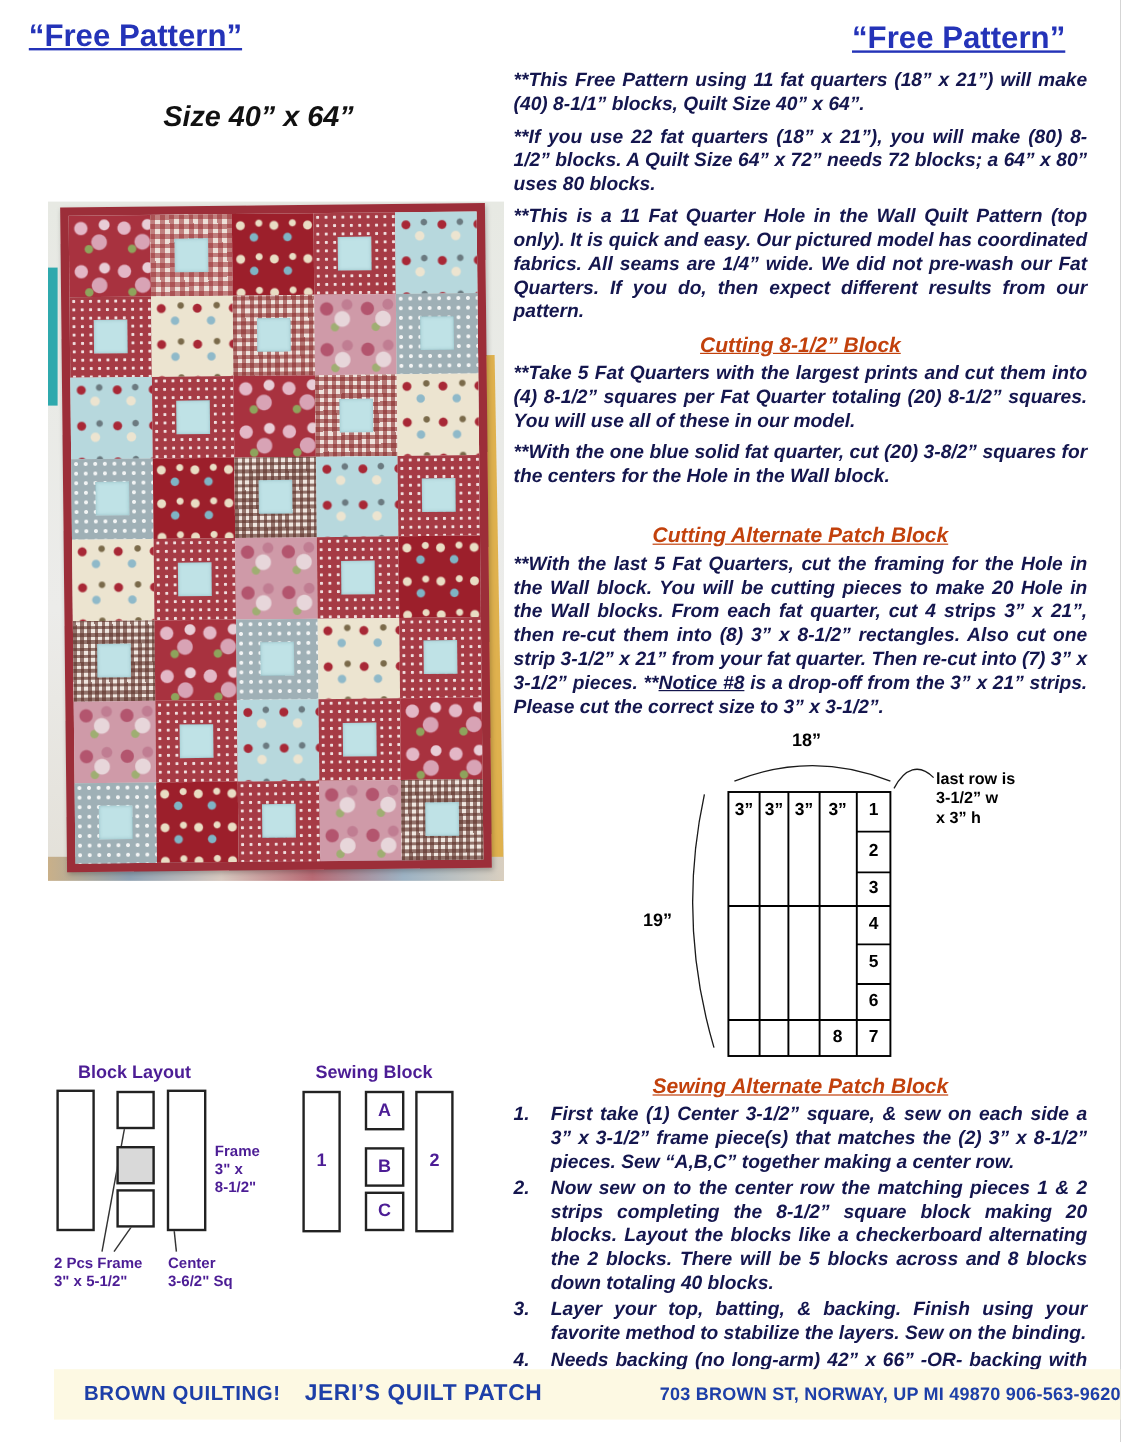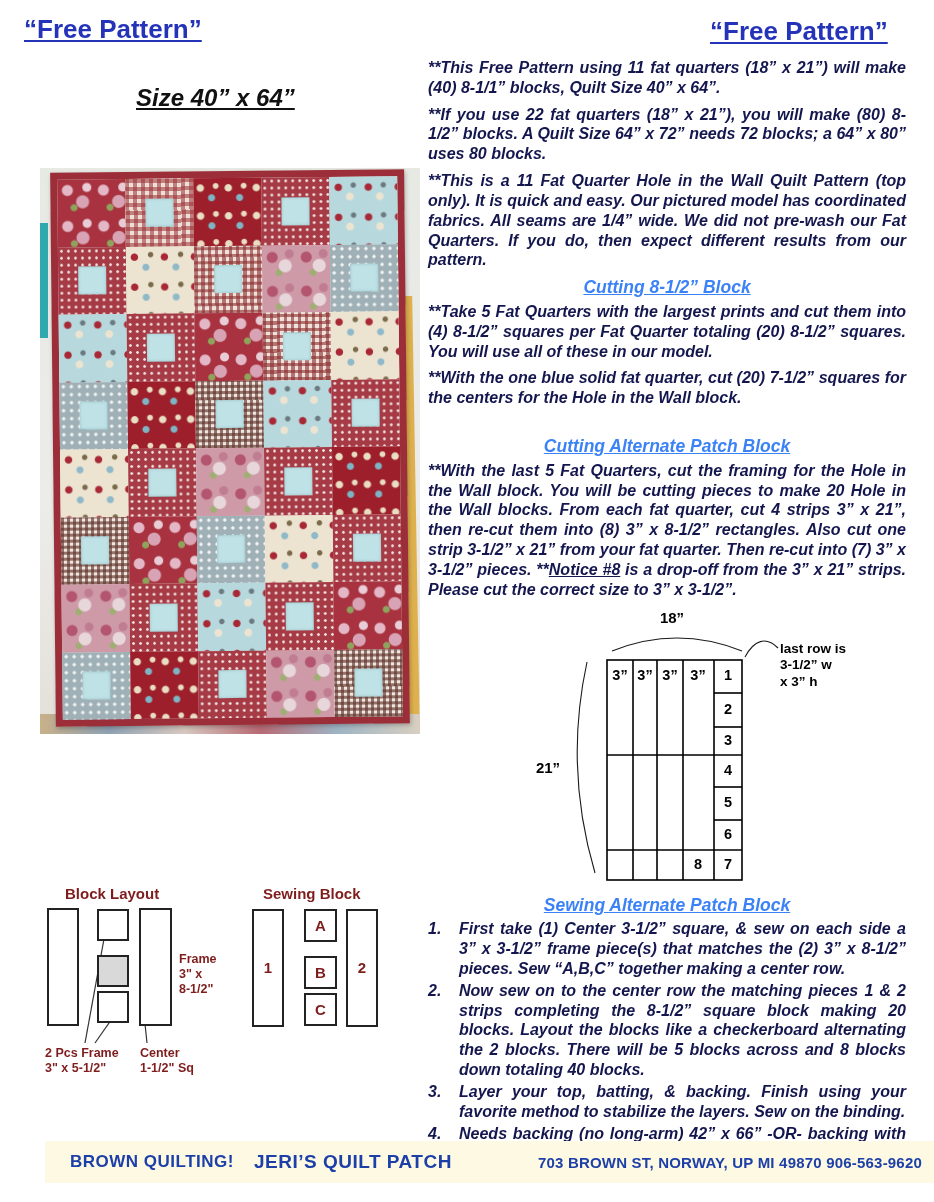--- a/index.html
+++ b/index.html
@@ -5,21 +5,21 @@
   html,body{margin:0;padding:0;background:#888;}
   .page{position:relative;width:934px;height:1202px;background:#ffffff;overflow:hidden;
         font-family:"Liberation Sans",sans-serif;}
 
   
   .fp{position:absolute;font-weight:bold;color:#2433b8;text-decoration:underline;font-style:normal;}
   .fp-left{left:24px;top:14px;font-size:26px;}
   .fp-right{left:710px;top:16px;font-size:26px;}
   .ttl{position:absolute;left:222px;top:12px;width:482px;text-align:center;
        font-family:"DejaVu Serif",serif;font-weight:bold;font-size:24px;color:#0d0d0d;letter-spacing:-0.5px;}
-  .size-lbl{position:absolute;left:136px;top:84px;font-size:24px;font-weight:bold;font-style:italic;color:#111;text-decoration:underline;}
+  .size-lbl{position:absolute;left:136px;top:84px;font-size:24px;font-weight:bold;font-style:italic;color:#111;}
 
   
   .photo{position:absolute;left:40px;top:168px;width:380px;height:566px;
          background:linear-gradient(180deg,#e7e9e3 0%,#ececea 60%,#e3e0d8 100%);}
   .ph-teal{position:absolute;left:0;top:55px;width:8px;height:115px;background:#2fa9ad;}
   .ph-yellow{position:absolute;left:365px;top:128px;width:11px;height:438px;background:#dfb14e;transform:rotate(-1deg);}
   .ph-bottom{position:absolute;left:0;top:546px;width:380px;height:20px;
      background:linear-gradient(90deg,#c9b089,#8fa3b5 18%,#d8c9c0 38%,#b86a74 58%,#9db3c4 78%,#d9cfc0);}
   .quilt{position:absolute;left:13px;top:3px;width:340px;height:540px;border:7px solid #9c2e39;
          transform:rotate(-0.6deg);z-index:2;display:grid;
@@ -62,55 +62,55 @@
     background-image:repeating-linear-gradient(0deg,rgba(96,52,44,.65) 0 3px,transparent 3px 6px),
       repeating-linear-gradient(90deg,rgba(96,52,44,.65) 0 3px,transparent 3px 6px);}
   .f-redGingham{background-color:#eddfd8;
     background-image:repeating-linear-gradient(0deg,rgba(155,47,51,.55) 0 4px,transparent 4px 8px),
       repeating-linear-gradient(90deg,rgba(155,47,51,.55) 0 4px,transparent 4px 8px);}
 
   
   .col{position:absolute;left:428px;top:58px;width:478px;color:#14164e;
        font-size:16px;font-weight:bold;font-style:italic;line-height:1.24;}
   .col p{margin:0 0 7px 0;text-align:justify;}
-  .col h3{margin:2px 0 3px 0;text-align:center;font-size:17.5px;color:#3b82f6;
+  .col h3{margin:2px 0 3px 0;text-align:center;font-size:17.5px;color:#c2410c;
           text-decoration:underline;font-style:italic;}
   .u{text-decoration:underline;}
   .oli{display:flex;margin-bottom:2px;}
   .oli .num{flex:none;width:31px;}
   .oli .itxt{flex:1;text-align:justify;}
 
   
   .diagram{position:relative;width:480px;height:288px;margin:2px 0 0 0;
            font-style:normal;color:#000;}
   .dg-svg{position:absolute;left:0;top:0;}
   .dg-lbl{position:absolute;font-size:15px;font-weight:bold;text-align:center;}
   .dg-18{left:224px;top:2px;width:40px;}
   .dg-21{left:100px;top:152px;width:40px;}
   .dg-note{position:absolute;left:352px;top:34px;font-size:13.5px;font-weight:bold;
            line-height:1.22;white-space:pre-line;text-align:left;}
   .dg-c{position:absolute;width:24px;text-align:center;font-size:14.5px;font-weight:bold;}
 
   
-  .bl,.sb{position:absolute;font-style:normal;color:#7f1d1d;}
+  .bl,.sb{position:absolute;font-style:normal;color:#4c1d95;}
   .bl{left:40px;top:880px;width:240px;height:220px;}
   .sb{left:248px;top:880px;width:175px;height:165px;}
   .dgm-title{position:absolute;font-size:15px;font-weight:bold;}
   .box{position:absolute;border:2.5px solid #222;background:#fff;box-sizing:border-box;}
   .box.gray{background:#d9d9d9;}
   .box span{position:absolute;left:0;top:50%;width:100%;transform:translateY(-55%);
             text-align:center;font-size:15px;font-weight:bold;}
   .small-lbl{position:absolute;font-size:12.5px;font-weight:bold;line-height:1.2;white-space:pre-line;}
 
   
   .footer{position:absolute;left:45px;top:1141px;width:889px;height:42px;background:#fdf9e3;
           display:flex;align-items:center;color:#1d3fa8;font-weight:bold;}
   .f-happy{margin-left:25px;font-size:17px;letter-spacing:0.5px;}
   .f-brand{margin-left:20px;font-size:19px;letter-spacing:0.5px;}
-  .f-addr{margin-left:auto;margin-right:12px;font-size:15px;letter-spacing:0.2px;}
+  .f-addr{margin-left:auto;margin-right:0;font-size:15px;letter-spacing:0.2px;}
 </style>
 </head>
 <body>
 
 <div class="page">
 
   <span class="fp fp-left">“Free Pattern”</span>
   <span class="fp fp-right">“Free Pattern”</span>
 
   <div class="size-lbl">Size 40” x 64”</div>
@@ -203,21 +203,21 @@
       </div>
   </div>
 
   <div class="col">
     <p>**This Free Pattern using 11 fat quarters (18” x 21”) will make (40) 8-1/1” blocks, Quilt Size 40” x 64”.</p>
     <p>**If you use 22 fat quarters (18” x 21”), you will make (80) 8-1/2” blocks.   A Quilt Size 64” x 72” needs 72 blocks; a 64” x 80” uses 80 blocks.</p>
     <p>**This is a 11 Fat Quarter Hole in the Wall Quilt Pattern (top only).  It is quick and easy.  Our pictured model has coordinated fabrics.  All seams are 1/4” wide.  We did not pre-wash our Fat Quarters.   If you do, then expect different results from our pattern.</p>
 
     <h3>Cutting 8-1/2” Block</h3>
     <p>**Take 5 Fat Quarters with the largest prints and cut them into (4) 8-1/2” squares per Fat Quarter totaling (20) 8-1/2” squares.  You will use all of these in our model.</p>
-    <p>**With the one blue solid fat quarter, cut (20) 7-1/2” squares for the centers for the Hole in the Wall block.</p>
+    <p>**With the one blue solid fat quarter, cut (20) 3-8/2” squares for the centers for the Hole in the Wall block.</p>
 
     <h3 style="margin-top:28px;">Cutting Alternate Patch Block</h3>
     <p><span>**With the last 5 Fat Quarters, cut the framing for the Hole in the Wall block.   You will be cutting pieces to make 20 Hole in the Wall blocks.  From each fat quarter, cut 4 strips 3” x 21”, then re-cut them into (8) 3” x 8-1/2” rectangles.  Also cut one strip 3-1/2” x 21” from your fat quarter.  Then re-cut into (7) 3” x 3-1/2” pieces. **</span><span class="u">Notice #8</span><span> is a drop-off from the 3” x 21” strips. Please cut the correct size to 3” x 3-1/2”.</span></p>
 
     <div class="diagram">
       <svg class="dg-svg" width="480" height="288" viewBox="0 0 480 288">
         <g fill="none" stroke="#1a1a1a" stroke-width="1.1">
           <path d="M 184 44 Q 249 18 314 44"></path>
           <path d="M 159 55 Q 136 161 167 266"></path>
           <path d="M 350 41 C 338 29 326 33 317 50"></path>
@@ -230,21 +230,21 @@
           <line x1="286" y1="53" x2="286" y2="273"></line>
           <line x1="179" y1="148" x2="314" y2="148"></line>
           <line x1="179" y1="243" x2="314" y2="243"></line>
           <line x1="286" y1="86" x2="314" y2="86"></line>
           <line x1="286" y1="120" x2="314" y2="120"></line>
           <line x1="286" y1="180" x2="314" y2="180"></line>
           <line x1="286" y1="213" x2="314" y2="213"></line>
         </g>
       </svg>
       <div class="dg-lbl dg-18">18”</div>
-      <div class="dg-lbl dg-21">21”</div>
+      <div class="dg-lbl dg-21">19”</div>
       <div class="dg-note">last row is
 3-1/2” w
 x 3” h</div>
       <div class="dg-c" style="left:180px;top:60px;">3”</div>
       <div class="dg-c" style="left:205px;top:60px;">3”</div>
       <div class="dg-c" style="left:230px;top:60px;">3”</div>
       <div class="dg-c" style="left:258px;top:60px;">3”</div>
       <div class="dg-c" style="left:288px;top:60px;">1</div>
       <div class="dg-c" style="left:288px;top:94px;">2</div>
       <div class="dg-c" style="left:288px;top:125px;">3</div>
@@ -287,21 +287,21 @@
     <div class="box" style="left:57px;top:29px;width:32px;height:32px;"></div>
     <div class="box gray" style="left:57px;top:75px;width:32px;height:32px;"></div>
     <div class="box" style="left:57px;top:111px;width:32px;height:32px;"></div>
     <div class="box" style="left:99px;top:28px;width:33px;height:118px;"></div>
     <div class="small-lbl" style="left:139px;top:72px;">Frame
 3" x
 8-1/2"</div>
     <div class="small-lbl" style="left:5px;top:166px;">2 Pcs Frame
 3" x 5-1/2"</div>
     <div class="small-lbl" style="left:100px;top:166px;">Center
-1-1/2" Sq</div>
+3-6/2" Sq</div>
   </div>
 
   <div class="sb">
     <div class="dgm-title" style="left:15px;top:5px;">Sewing Block</div>
     <div class="box" style="left:4px;top:29px;width:32px;height:118px;">
         <span>1</span>
       </div>
     <div class="box" style="left:56px;top:29px;width:33px;height:33px;">
         <span>A</span>
       </div>

